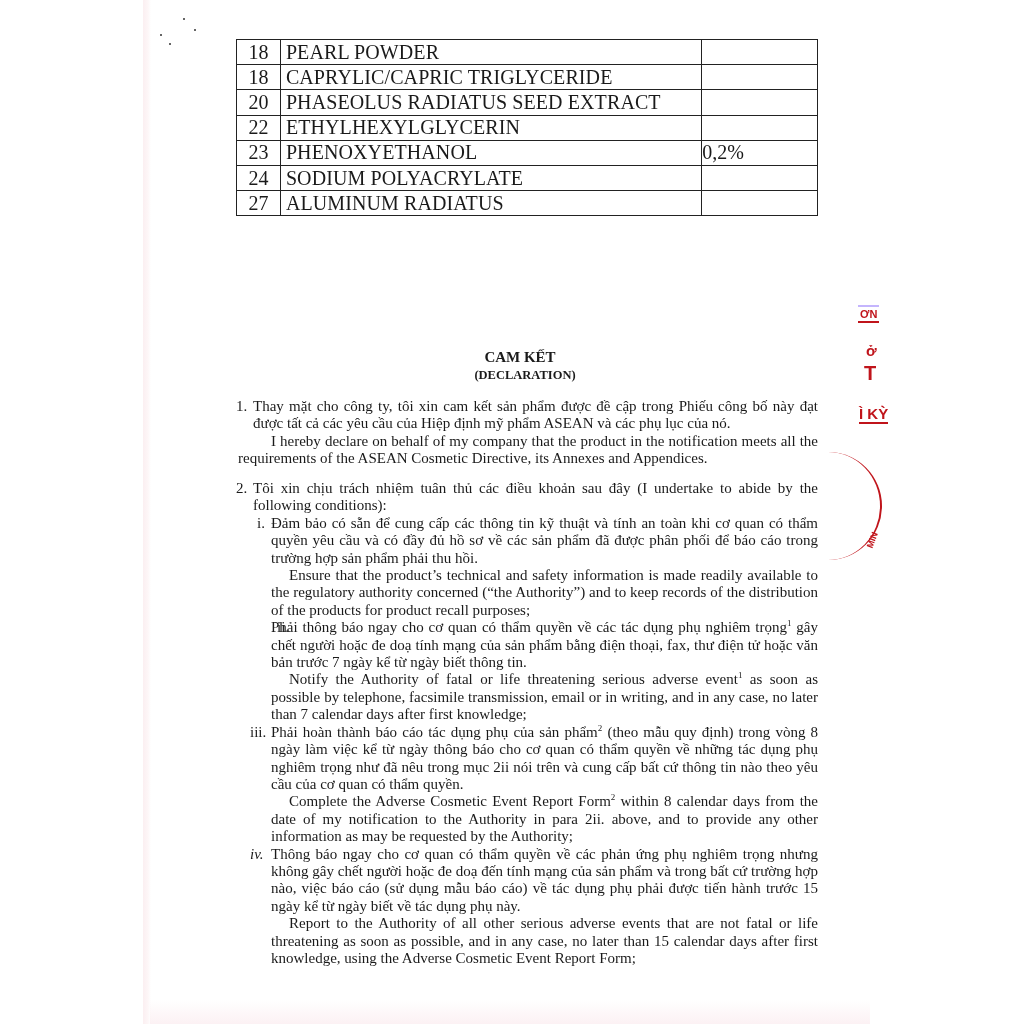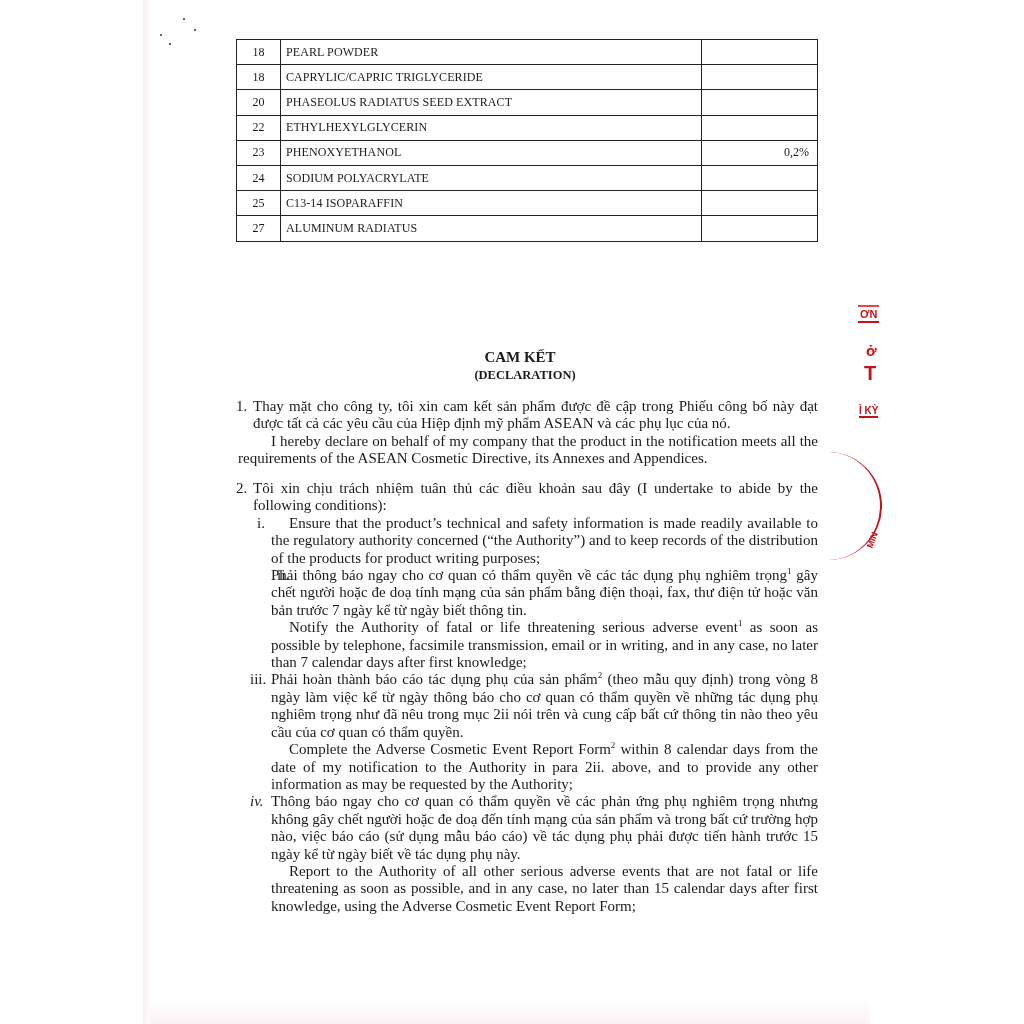--- a/index.html
+++ b/index.html
@@ -14,28 +14,28 @@
     background:linear-gradient(90deg,#fbeff1,#fdf6f7 60%,#ffffff);
   }
   .bottom-tint {
     position:absolute; left:150px; top:1000px; width:720px; height:24px;
     background:linear-gradient(180deg,rgba(255,255,255,0),rgba(250,232,236,0.6));
   }
   .speck { position:absolute; width:2px; height:2px; background:#333; border-radius:1px; }
 
   table.ingredients {
     position:absolute; left:236px; top:39px; width:582px;
-    border-collapse:collapse; font-size:12px;
+    border-collapse:collapse; font-size:20px;
   }
   table.ingredients td {
     border:1.6px solid #222; height:24.2px; padding:0; vertical-align:middle;
   }
   td.num { width:44px; text-align:center; }
   td.name { width:424px; padding-left:5px !important; letter-spacing:0.1px; }
-  td.pct { width:110px; text-align:right; padding-right:8px !important; }
+  td.pct { width:110px; padding-right:8px !important; }
 
   .decl-title {
     position:absolute; left:0; width:1040px; top:349px; text-align:center;
     font-weight:bold; font-size:15px;
   }
   .decl-sub {
     position:absolute; left:0; width:1050px; top:368px; text-align:center;
     font-weight:bold; font-size:12.5px;
   }
 
@@ -89,25 +89,20 @@
         <td class="num">23</td>
         <td class="name">PHENOXYETHANOL</td>
         <td class="pct">0,2%</td>
       </tr>
       <tr>
         <td class="num">24</td>
         <td class="name">SODIUM POLYACRYLATE</td>
         <td class="pct"></td>
       </tr>
       <tr>
-        <td class="num">25</td>
-        <td class="name">C13-14 ISOPARAFFIN</td>
-        <td class="pct"></td>
-      </tr>
-      <tr>
         <td class="num">27</td>
         <td class="name">ALUMINUM RADIATUS</td>
         <td class="pct"></td>
       </tr>
     </tbody>
 </table>
 
 <div class="decl-title">CAM KẾT</div>
 <div class="decl-sub">(DECLARATION)</div>
 
@@ -120,21 +115,22 @@
 </div>
 
 <div class="body-text" style="top:480px;">
   <div class="para" style="padding-left:17px;">
     <span class="label" style="left:0;">2.</span>
     <div>Tôi xin chịu trách nhiệm tuân thủ các điều khoản sau đây (I undertake to abide by the following conditions):</div>
   </div>
 
   <div class="para" style="padding-left:35px;">
     <span class="label" style="left:21px;">i.</span>
-    <div class="indent-first">Ensure that the product’s technical and safety information is made readily available to the regulatory authority concerned (“the Authority”) and to keep records of the distribution of the products for product writing purposes;</div>
+    <div>Đảm bảo có sẵn để cung cấp các thông tin kỹ thuật và tính an toàn khi cơ quan có thẩm quyền yêu cầu và có đầy đủ hồ sơ về các sản phẩm đã được phân phối để báo cáo trong trường hợp sản phẩm phải thu hồi.</div>
+    <div class="indent-first">Ensure that the product’s technical and safety information is made readily available to the regulatory authority concerned (“the Authority”) and to keep records of the distribution of the products for product recall purposes;</div>
   </div>
 
   <div class="para" style="padding-left:35px;">
     <span class="label" style="left:17px;margin-left:24px;">ii.</span>
     <div><span>Phải thông báo ngay cho cơ quan có thẩm quyền về các tác dụng phụ nghiêm trọng</span><sup>1</sup><span> gây chết người hoặc đe doạ tính mạng của sản phẩm bằng điện thoại, fax, thư điện tử hoặc văn bản trước 7 ngày kể từ ngày biết thông tin.</span></div>
     <div class="indent-first"><span>Notify the Authority of fatal or life threatening serious adverse event</span><sup>1</sup><span> as soon as possible by telephone, facsimile transmission, email or in writing, and in any case, no later than 7 calendar days after first knowledge;</span></div>
   </div>
 
   <div class="para" style="padding-left:35px;">
     <span class="label" style="left:14px;">iii.</span>
@@ -142,18 +138,18 @@
     <div class="indent-first"><span>Complete the Adverse Cosmetic Event Report Form</span><sup>2</sup><span> within 8 calendar days from the date of my notification to the Authority in para 2ii. above, and to provide any other information as may be requested by the Authority;</span></div>
   </div>
 
   <div class="para" style="padding-left:35px;">
     <span class="label" style="left:14px;font-style:italic;">iv.</span>
     <div>Thông báo ngay cho cơ quan có thẩm quyền về các phản ứng phụ nghiêm trọng nhưng không gây chết người hoặc đe doạ đến tính mạng của sản phẩm và trong bất cứ trường hợp nào, việc báo cáo (sử dụng mẫu báo cáo) về tác dụng phụ phải được tiến hành trước 15 ngày kể từ ngày biết về tác dụng phụ này.</div>
     <div class="indent-first">Report to the Authority of all other serious adverse events that are not fatal or life threatening as soon as possible, and in any case, no later than 15 calendar days after first knowledge, using the Adverse Cosmetic Event Report Form;</div>
   </div>
 </div>
 
-<div class="stamp" style="left:858px;top:305px;font-size:11px;border-top:2px solid #ef4444;border-bottom:2px solid #c0141b;padding:1px 2px;">ƠN</div>
+<div class="stamp" style="left:858px;top:305px;font-size:11px;border-top:2px solid #c4b5fd;border-bottom:2px solid #c0141b;padding:1px 2px;">ƠN</div>
 <div class="stamp" style="left:866px;top:342px;font-size:15px;">ở</div>
 <div class="stamp" style="left:864px;top:362px;font-size:20px;">T</div>
-<div class="stamp" style="left:859px;top:405px;font-size:10px;border-bottom:2px solid #c0141b;">Ì KỲ</div>
+<div class="stamp" style="left:859px;top:405px;font-size:15px;border-bottom:2px solid #c0141b;">Ì KỲ</div>
 <div style="position:absolute;left:820px;top:452px;width:60px;height:108px;border-right:2px solid #c0141b;border-radius:0 60px 60px 0;"></div>
 <div class="stamp" style="left:864px;top:535px;font-size:9px;transform:rotate(-70deg);">MIN</div>
 
 </body></html>

